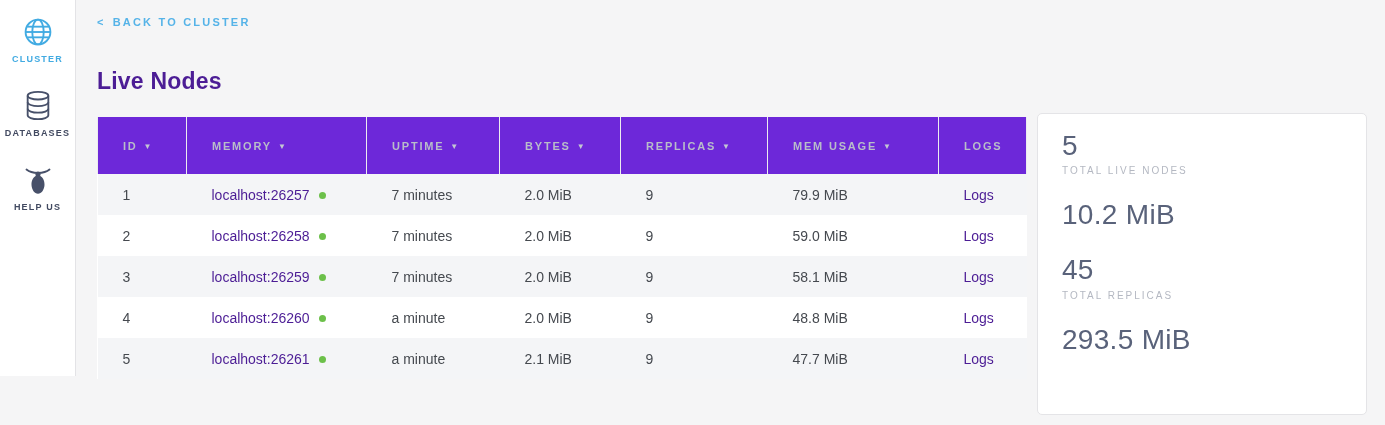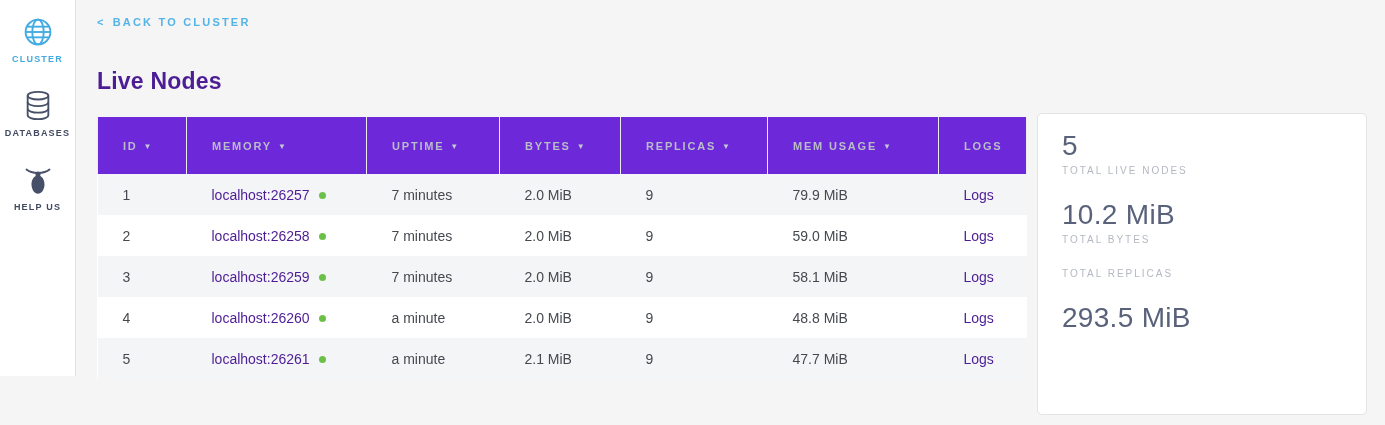--- a/index.html
+++ b/index.html
@@ -218,23 +218,23 @@
         </tbody>
       </table>
 
       <div class="summary-card">
         <div class="stat">
           <div class="stat-value">5</div>
           <div class="stat-label">TOTAL LIVE NODES</div>
         </div>
         <div class="stat">
           <div class="stat-value">10.2 MiB</div>
-          <div class="stat-label">TOTAL BYTES</div>
-        </div>
-        <div class="stat">
+        </div>
+        <div class="stat">
+          <div class="stat-value">45</div>
           <div class="stat-label">TOTAL REPLICAS</div>
         </div>
         <div class="stat">
           <div class="stat-value">293.5 MiB</div>
         </div>
       </div>
 
     </div>
   </main>
 </div>

